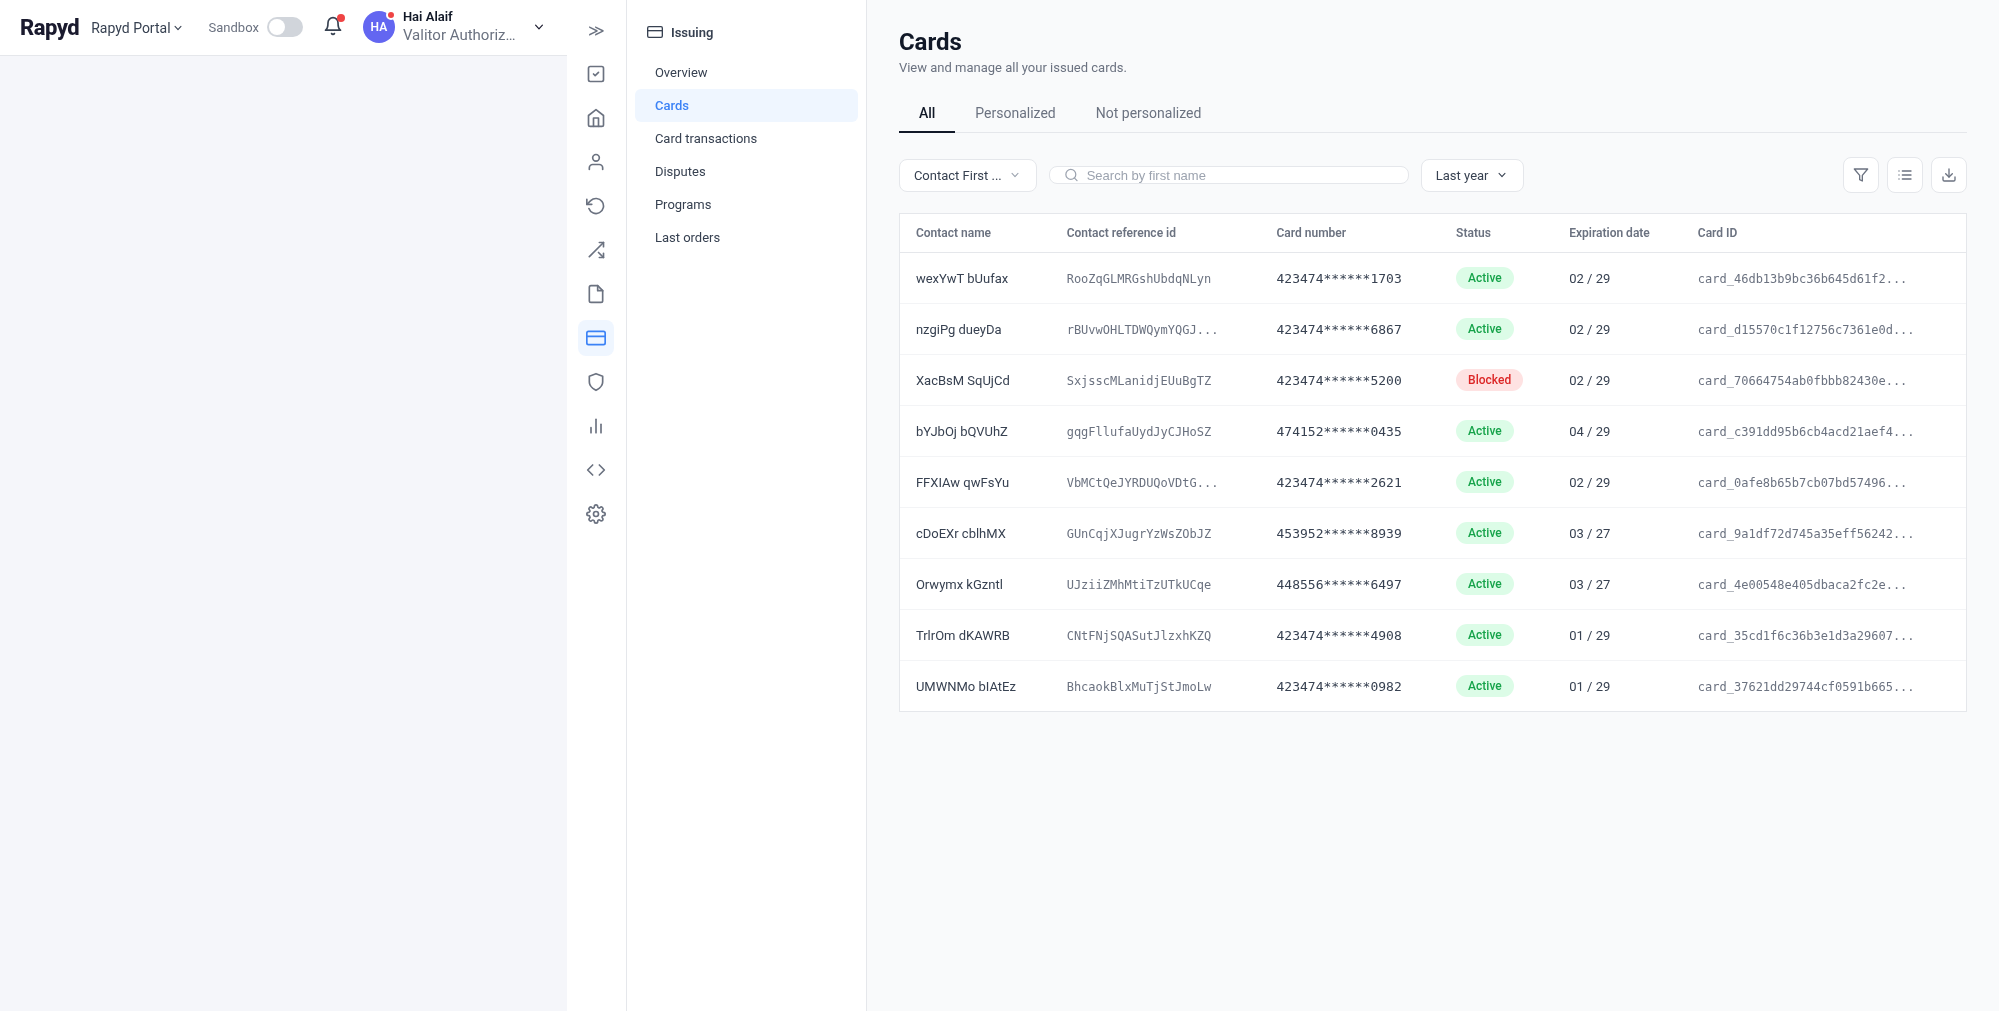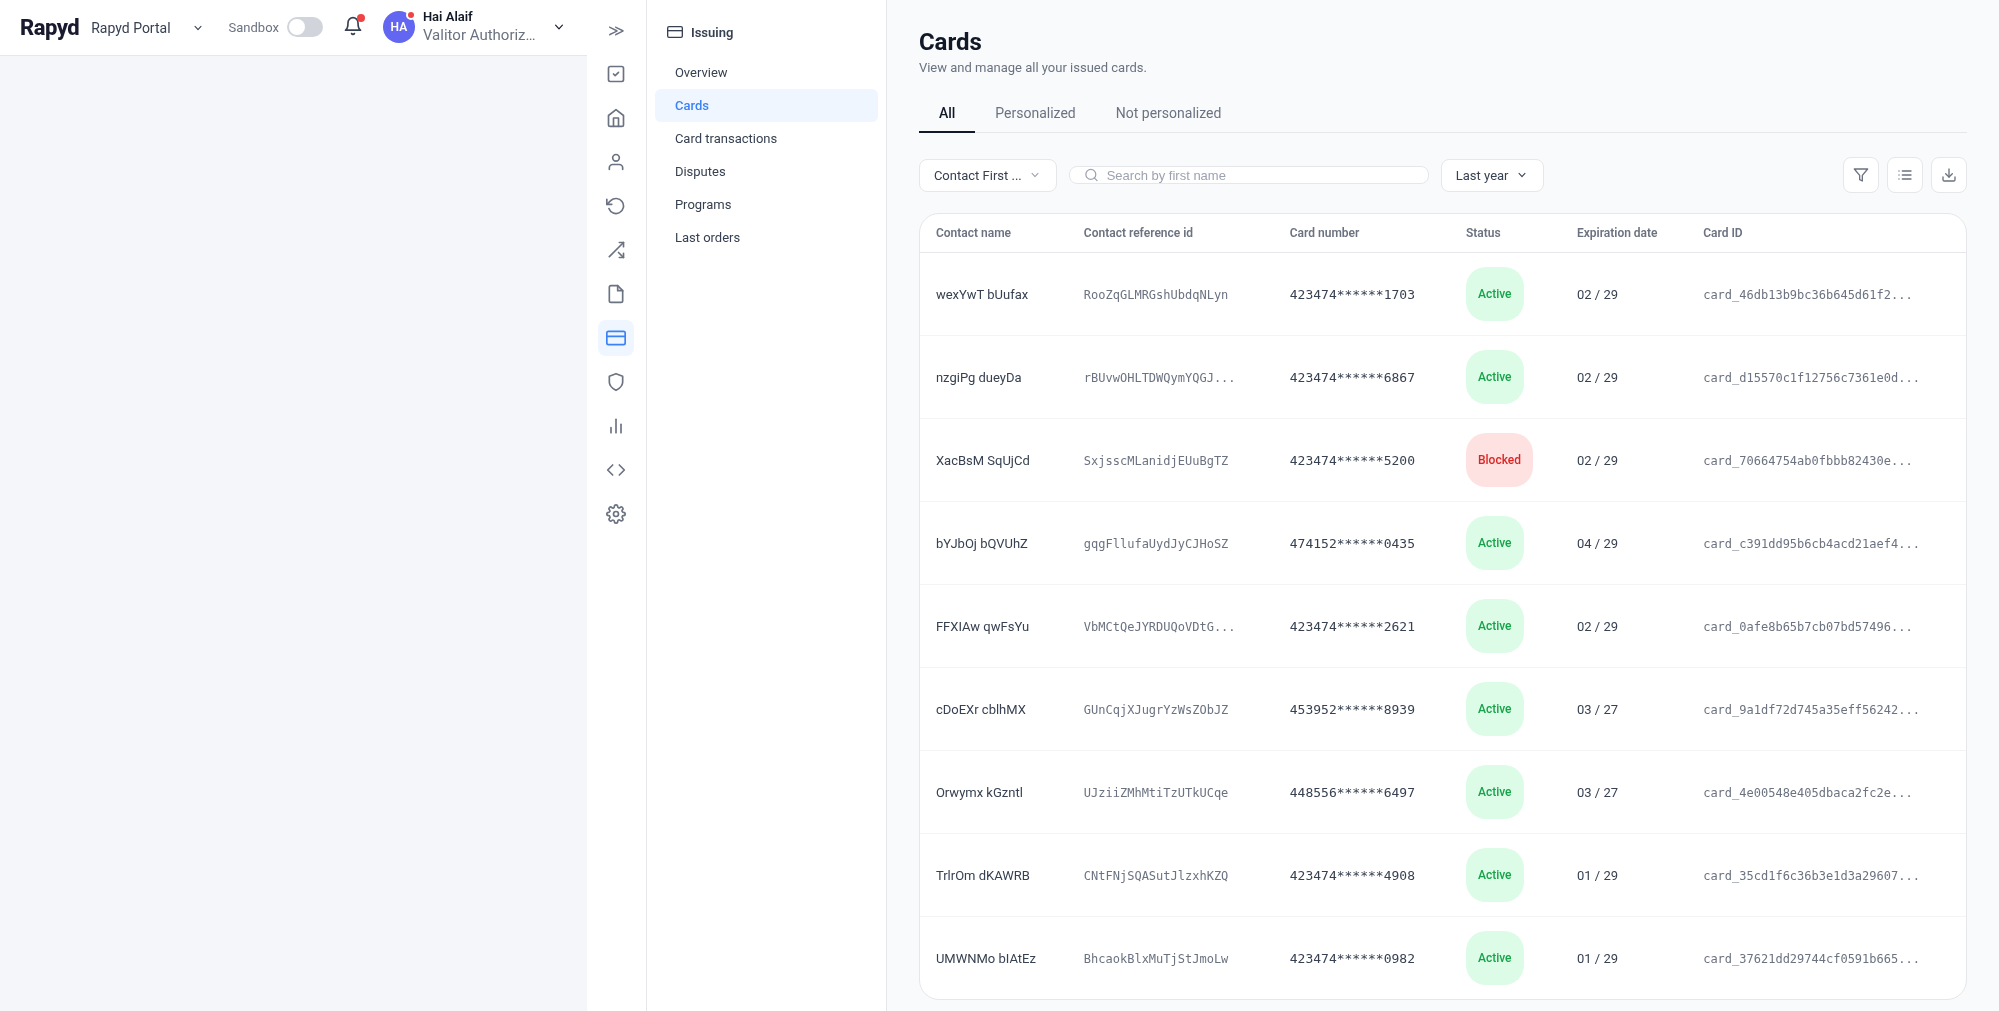--- a/index.html
+++ b/index.html
@@ -9,21 +9,21 @@
     .app-shell { display: flex; flex-direction: row; height: 100vh; }
     .top-bar { display: flex; align-items: center; background: #fff; border-bottom: 1px solid #e5e7eb; height: 56px; padding: 0 20px; z-index: 10; }
     .content-area { display: flex; flex: 1; overflow: hidden; }
     .icon-sidebar { width: 60px; background: #fff; border-right: 1px solid #e5e7eb; display: flex; flex-direction: column; align-items: center; padding: 12px 0; gap: 8px; }
     .nav-sidebar { width: 240px; background: #fff; border-right: 1px solid #e5e7eb; padding: 16px 0; }
     .main-content { flex: 1; overflow-y: auto; padding: 28px 32px; background: #f9fafb; }
 
     
     .logo-area { display: flex; align-items: center; gap: 12px; margin-right: 24px; }
     .logo-text { font-size: 22px; font-weight: 800; color: #1a1a2e; letter-spacing: -0.5px; }
-    .portal-label { display: flex; align-items: center; gap: 20px; font-size: 14px; color: #374151; cursor: pointer; }
+    .portal-label { display: flex; align-items: center; gap: 0; font-size: 14px; color: #374151; cursor: pointer; }
     .portal-label svg { width: 14px; height: 14px; }
     .top-bar-right { margin-left: auto; display: flex; align-items: center; gap: 20px; }
     .sandbox-toggle { display: flex; align-items: center; gap: 8px; font-size: 13px; color: #6b7280; }
     .toggle-switch { width: 36px; height: 20px; background: #d1d5db; border-radius: 10px; position: relative; cursor: pointer; }
     .toggle-knob { width: 16px; height: 16px; background: #fff; border-radius: 50%; position: absolute; top: 2px; left: 2px; transition: left 0.2s; }
     .bell-icon { position: relative; cursor: pointer; }
     .bell-dot { width: 8px; height: 8px; background: #ef4444; border-radius: 50%; position: absolute; top: -2px; right: -2px; }
     .user-area { display: flex; align-items: center; gap: 8px; cursor: pointer; }
     .user-avatar { width: 32px; height: 32px; background: #6366f1; border-radius: 50%; display: flex; align-items: center; justify-content: center; color: #fff; font-size: 12px; font-weight: 600; position: relative; }
     .avatar-dot { width: 10px; height: 10px; background: #ef4444; border-radius: 50%; position: absolute; top: -1px; right: -1px; border: 2px solid #fff; }
@@ -57,28 +57,28 @@
     .filter-dropdown { display: flex; align-items: center; gap: 6px; padding: 8px 14px; background: #fff; border: 1px solid #e5e7eb; border-radius: 8px; font-size: 13px; color: #374151; cursor: pointer; white-space: nowrap; }
     .filter-dropdown svg { width: 14px; height: 14px; color: #9ca3af; }
     .search-box { display: flex; align-items: center; gap: 8px; padding: 0 14px; background: #fff; border: 1px solid #e5e7eb; border-radius: 8px; flex: 1; max-width: 360px; }
     .search-box input { border: none; outline: none; font-size: 13px; color: #374151; width: 100%; background: transparent; }
     .search-box input::placeholder { color: #9ca3af; }
     .date-dropdown { display: flex; align-items: center; gap: 6px; padding: 8px 14px; background: #fff; border: 1px solid #e5e7eb; border-radius: 8px; font-size: 13px; color: #374151; cursor: pointer; }
     .filter-actions { margin-left: auto; display: flex; align-items: center; gap: 8px; }
     .icon-action-btn { width: 36px; height: 36px; display: flex; align-items: center; justify-content: center; border: 1px solid #e5e7eb; border-radius: 8px; background: #fff; cursor: pointer; color: #6b7280; }
 
     
-    .table-container { background: #fff; border: 1px solid #e5e7eb; border-radius: 20px; overflow: hidden; }
+    .table-container { background: #fff; border: 1px solid #e5e7eb; border-radius: 0; overflow: hidden; }
     table { width: 100%; border-collapse: collapse; }
     thead tr { border-bottom: 1px solid #e5e7eb; }
     th { padding: 12px 16px; text-align: left; font-size: 12px; font-weight: 600; color: #6b7280; text-transform: none; letter-spacing: 0; white-space: nowrap; }
     td { padding: 14px 16px; font-size: 13px; color: #374151; border-bottom: 1px solid #f3f4f6; }
     tr:last-child td { border-bottom: none; }
 
-    .status-badge { display: inline-flex; align-items: center; padding: 20px 12px; border-radius: 20px; font-size: 12px; font-weight: 500; }
+    .status-badge { display: inline-flex; align-items: center; padding: 4px 12px; border-radius: 20px; font-size: 12px; font-weight: 500; }
     .status-active { background: #dcfce7; color: #16a34a; }
     .status-blocked { background: #fee2e2; color: #dc2626; }
 
     .card-id { color: #6b7280; font-size: 12px; font-family: monospace; }
     .contact-ref { color: #6b7280; font-size: 12px; font-family: monospace; }
     .card-number { font-family: monospace; font-size: 13px; }
   </style>
 </head>
 <body>
 

